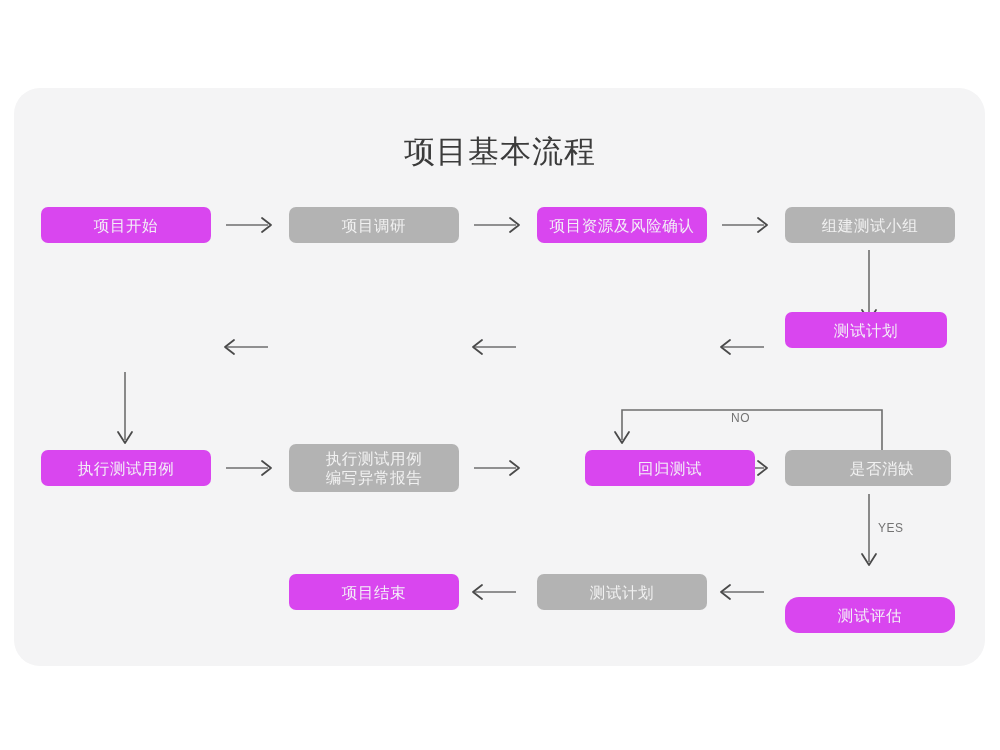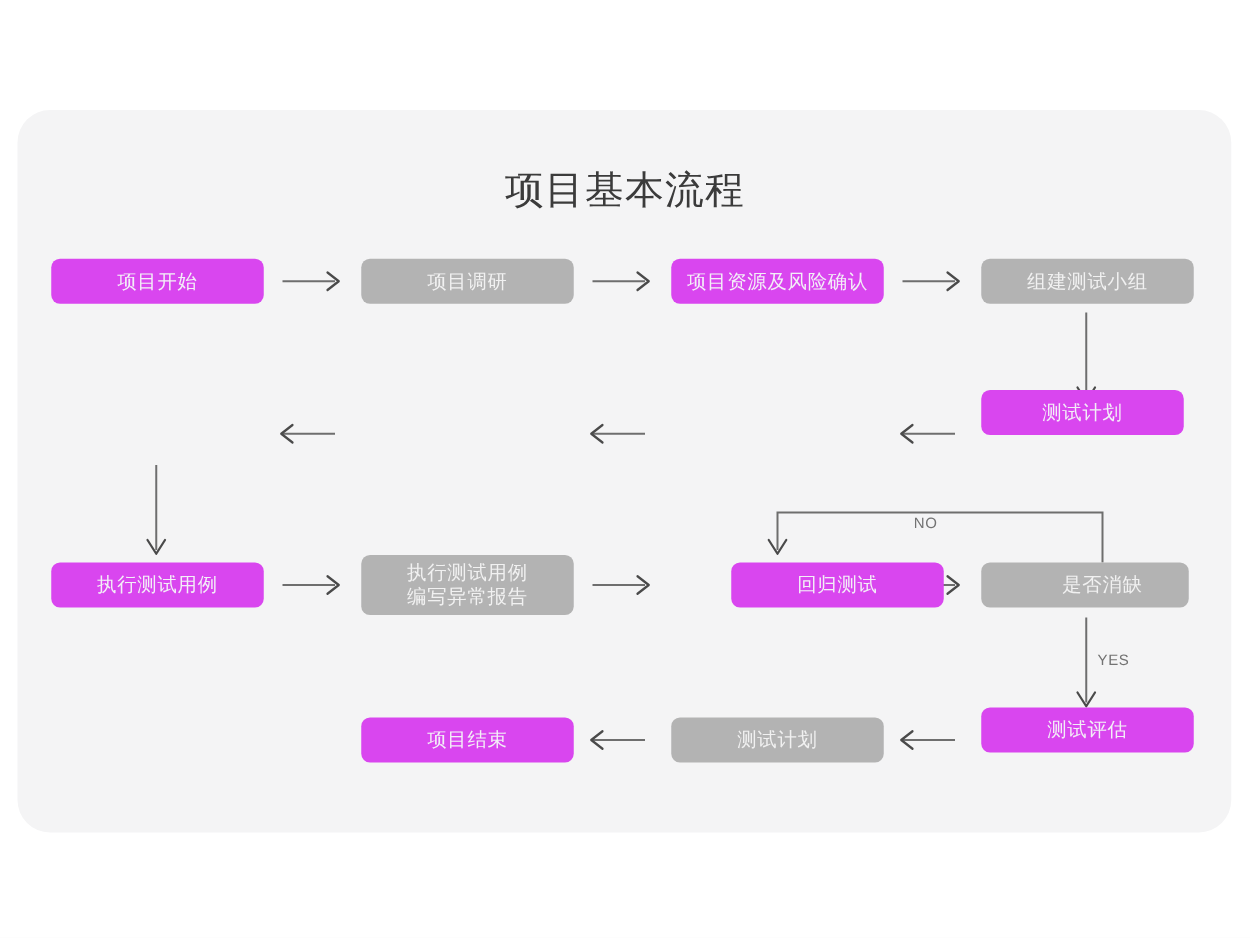--- a/index.html
+++ b/index.html
@@ -178,18 +178,18 @@
   <div class="node purple" style="left:785px; top:312px; width:162px;">测试计划</div>
 
   <div class="node purple" style="left:41px; top:450px; width:170px;">执行测试用例</div>
   <div class="node gray tall" style="left:289px; top:444px; width:170px;">执行测试用例
 编写异常报告</div>
   <div class="node purple" style="left:537px; top:450px; width:170px;margin-left:48px;">回归测试</div>
   <div class="node gray" style="left:785px; top:450px; width:166px;padding-left:28px;">是否消缺</div>
 
   <div class="node purple" style="left:289px; top:574px; width:170px;">项目结束</div>
   <div class="node gray" style="left:537px; top:574px; width:170px;">测试计划</div>
-  <div class="node purple" style="left:785px; top:566px; width:170px;">测试评估</div>
+  <div class="node purple" style="left:785px; top:597px; width:170px;border-radius:14px;">测试评估</div>
 
   <div class="edge-label" style="left:731px; top:411px;">NO</div>
   <div class="edge-label" style="left:878px; top:521px;">YES</div>
 
 </div>
 
 </body></html>

